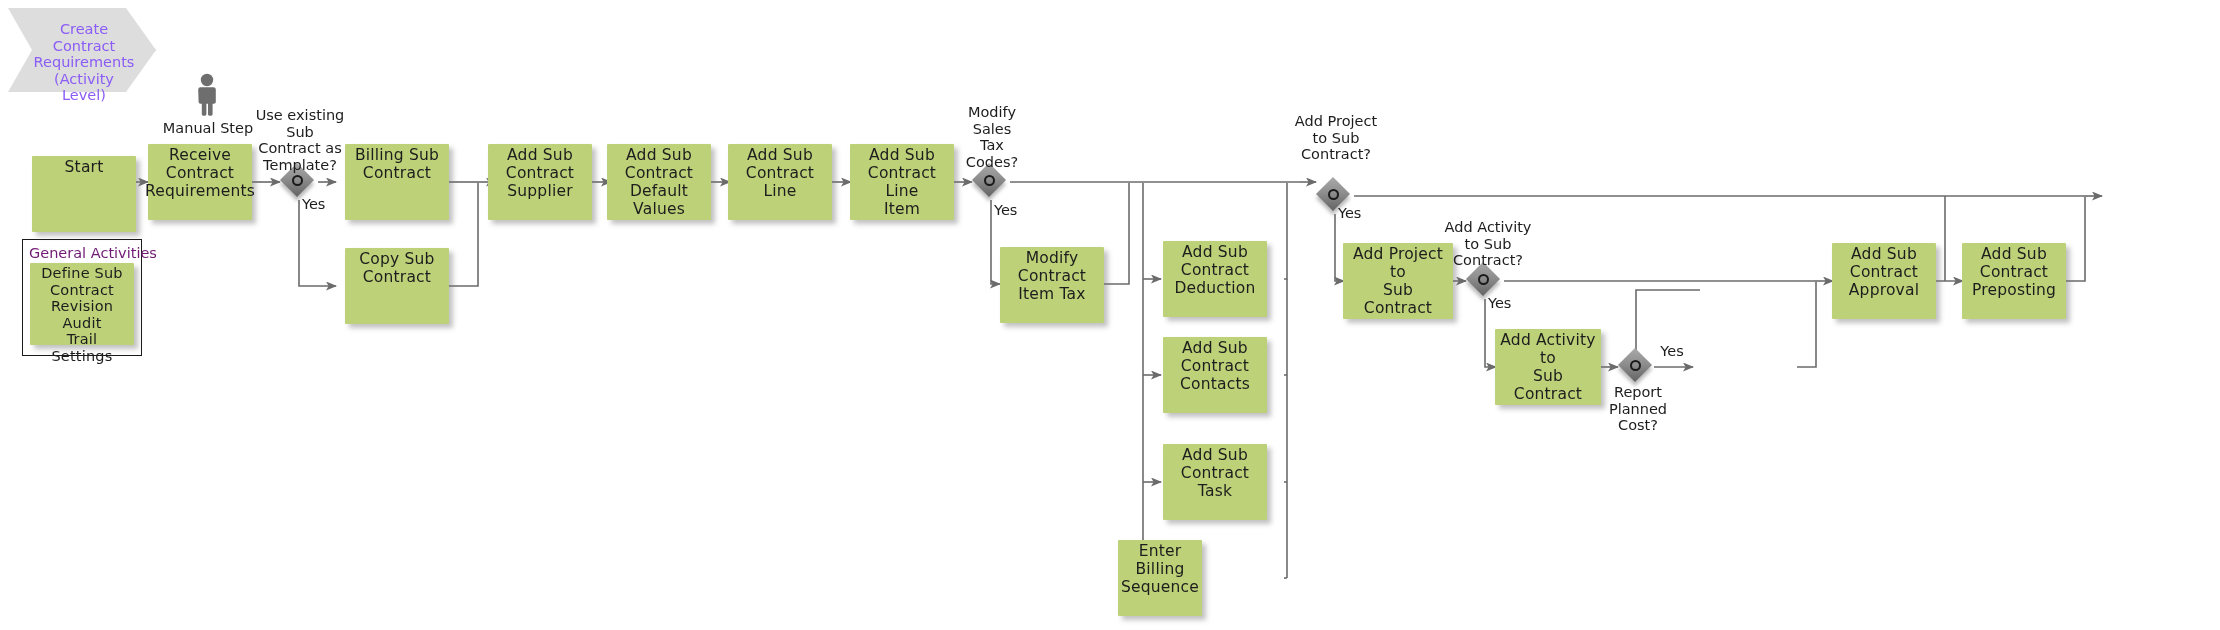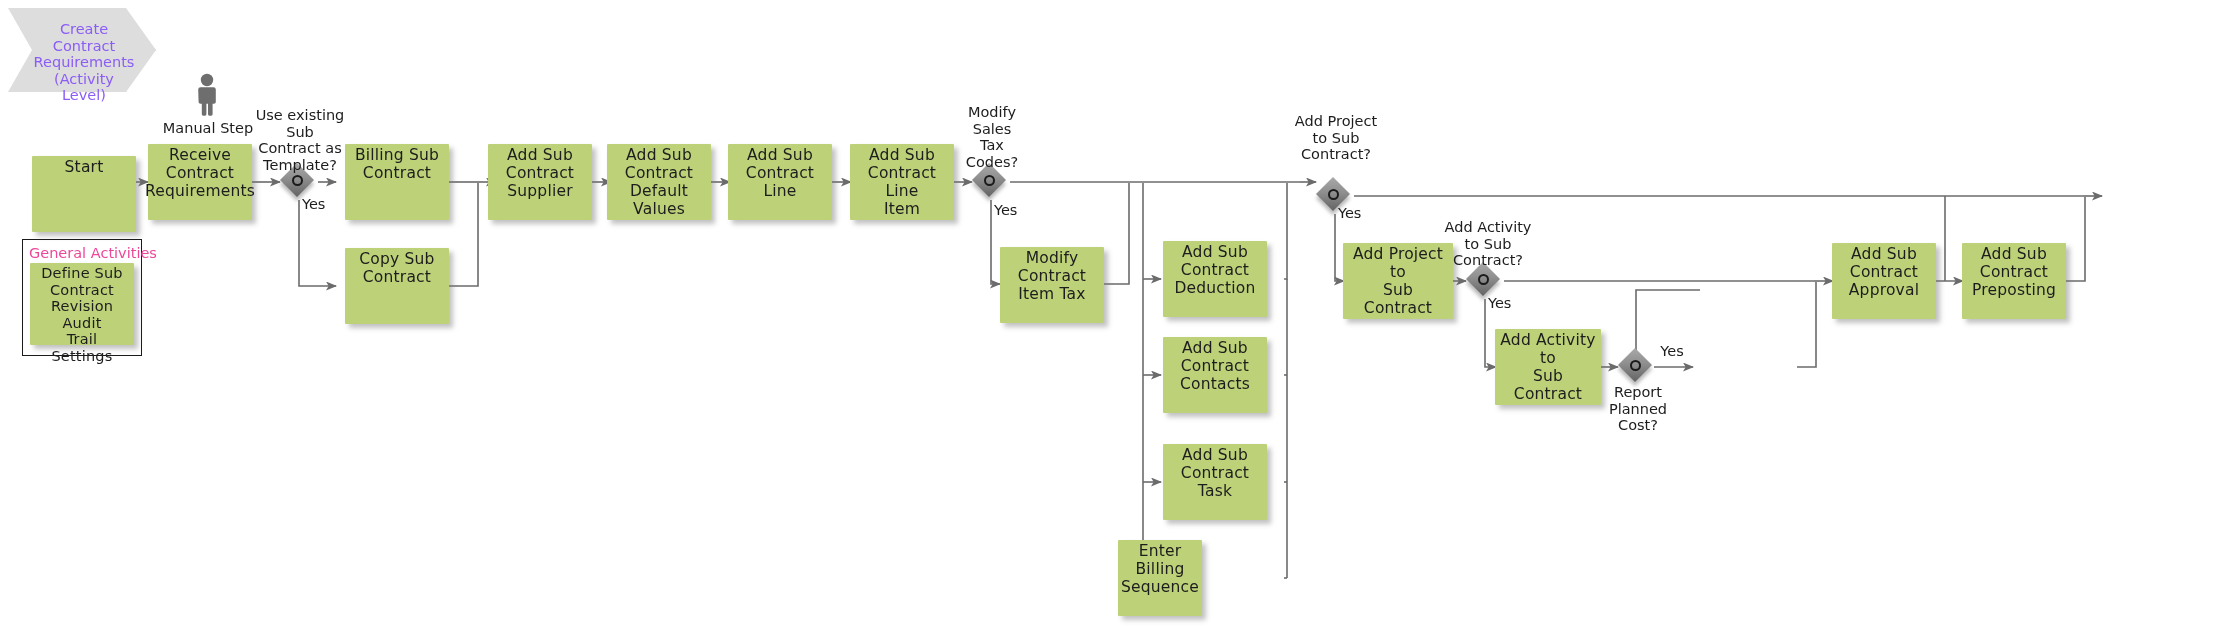--- a/index.html
+++ b/index.html
@@ -112,21 +112,21 @@
   .group {
     position: absolute;
     box-sizing: border-box;
     border: 1.5px solid #1a1a1a;
     background: transparent;
     z-index: 1;
   }
   .group-title {
     position: absolute;
     font-size: 14.5px;
-    color: #ec4899;
+    color: #701a75;
     z-index: 5;
     white-space: nowrap;
   }
 
   
   .actor {
     position: absolute;
     width: 30px;
     height: 44px;
     z-index: 4;

